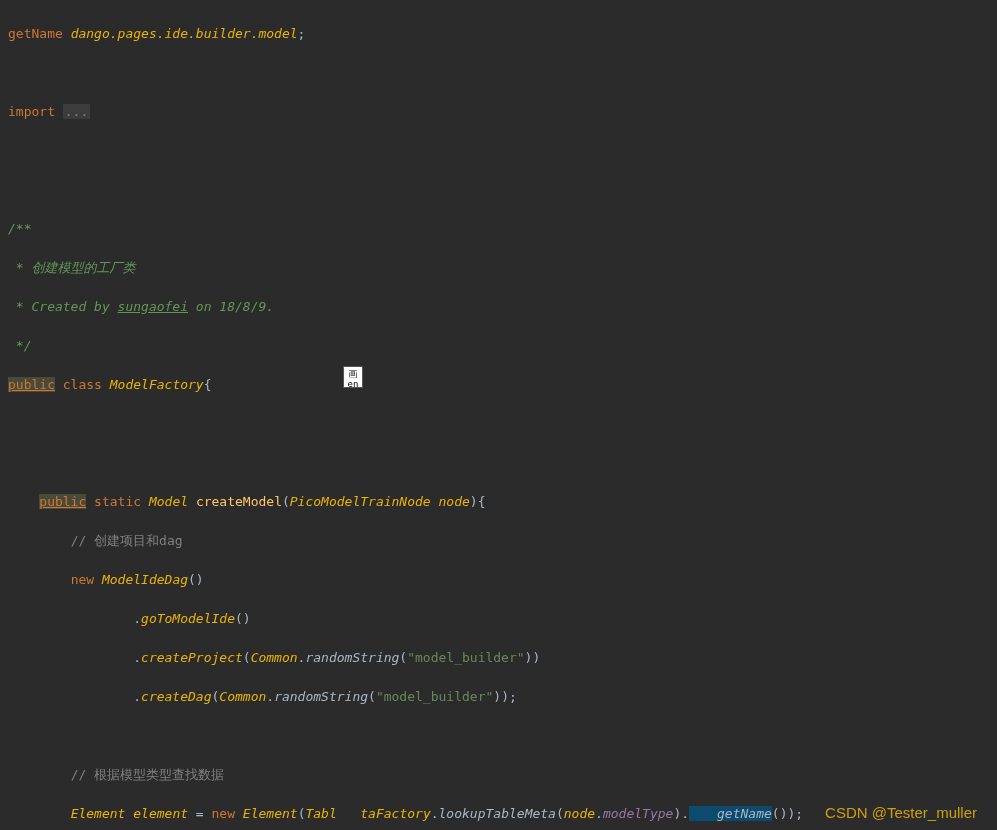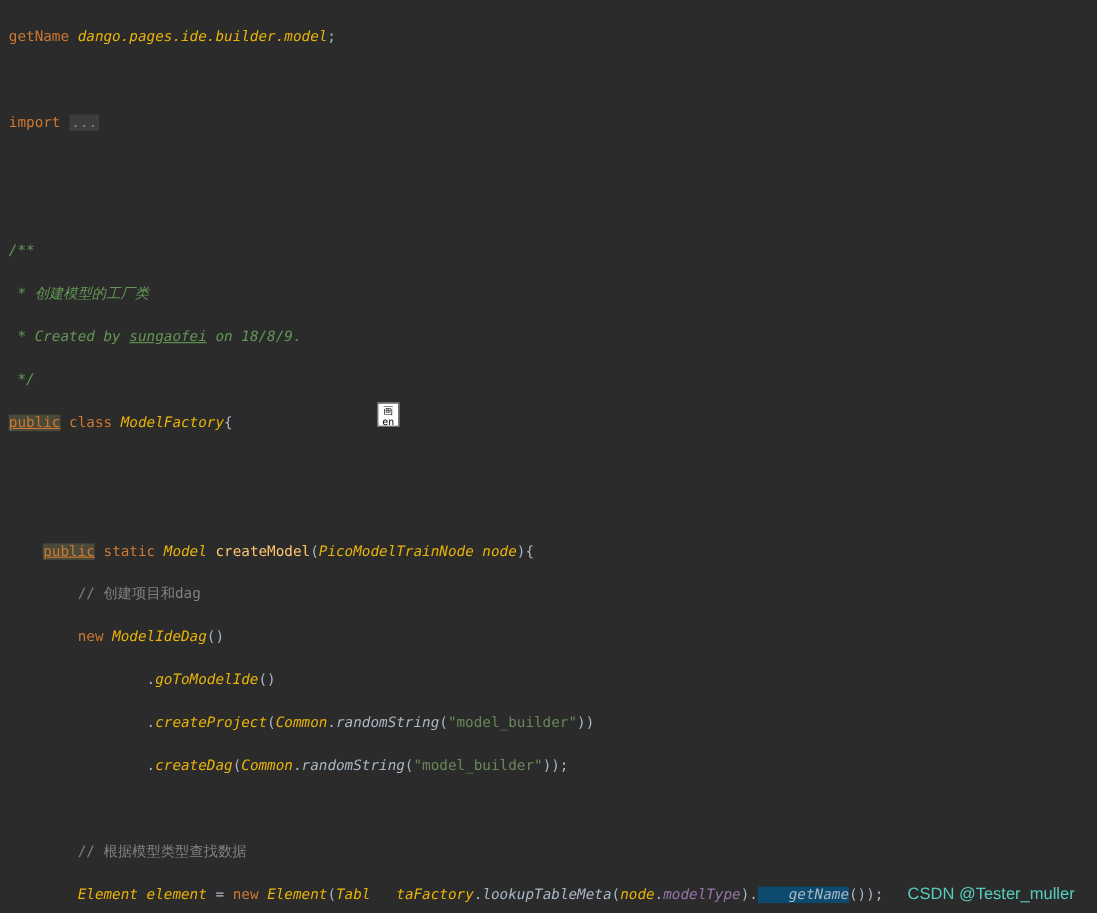--- a/index.html
+++ b/index.html
@@ -30,21 +30,21 @@
 .field { color: #9876aa; font-style: italic; }
 .static-m { color: #a9b7c6; font-style: italic; text-align: right; }
 .static-hl { color: #a9b7c6; font-style: italic; background: #0c4a6e; padding-left: 28px; }
 .punct { color: #a9b7c6; }
 .paren { color: #a9b7c6; }
 .fold { color: #808080; background: #3c3c3c; padding: 0 2px; }
 .watermark {
   position: absolute;
   bottom: 6px;
   right: 20px;
-  color: #5eead4;
+  color: #eab308;
   font-family: Arial, sans-serif;
   font-size: 15px;
   opacity: 0.85;
   margin-left: 33px;
 }
 .cursor-img {
   position: absolute;
   width: 20px;
   height: 22px;
   background: #fff;

